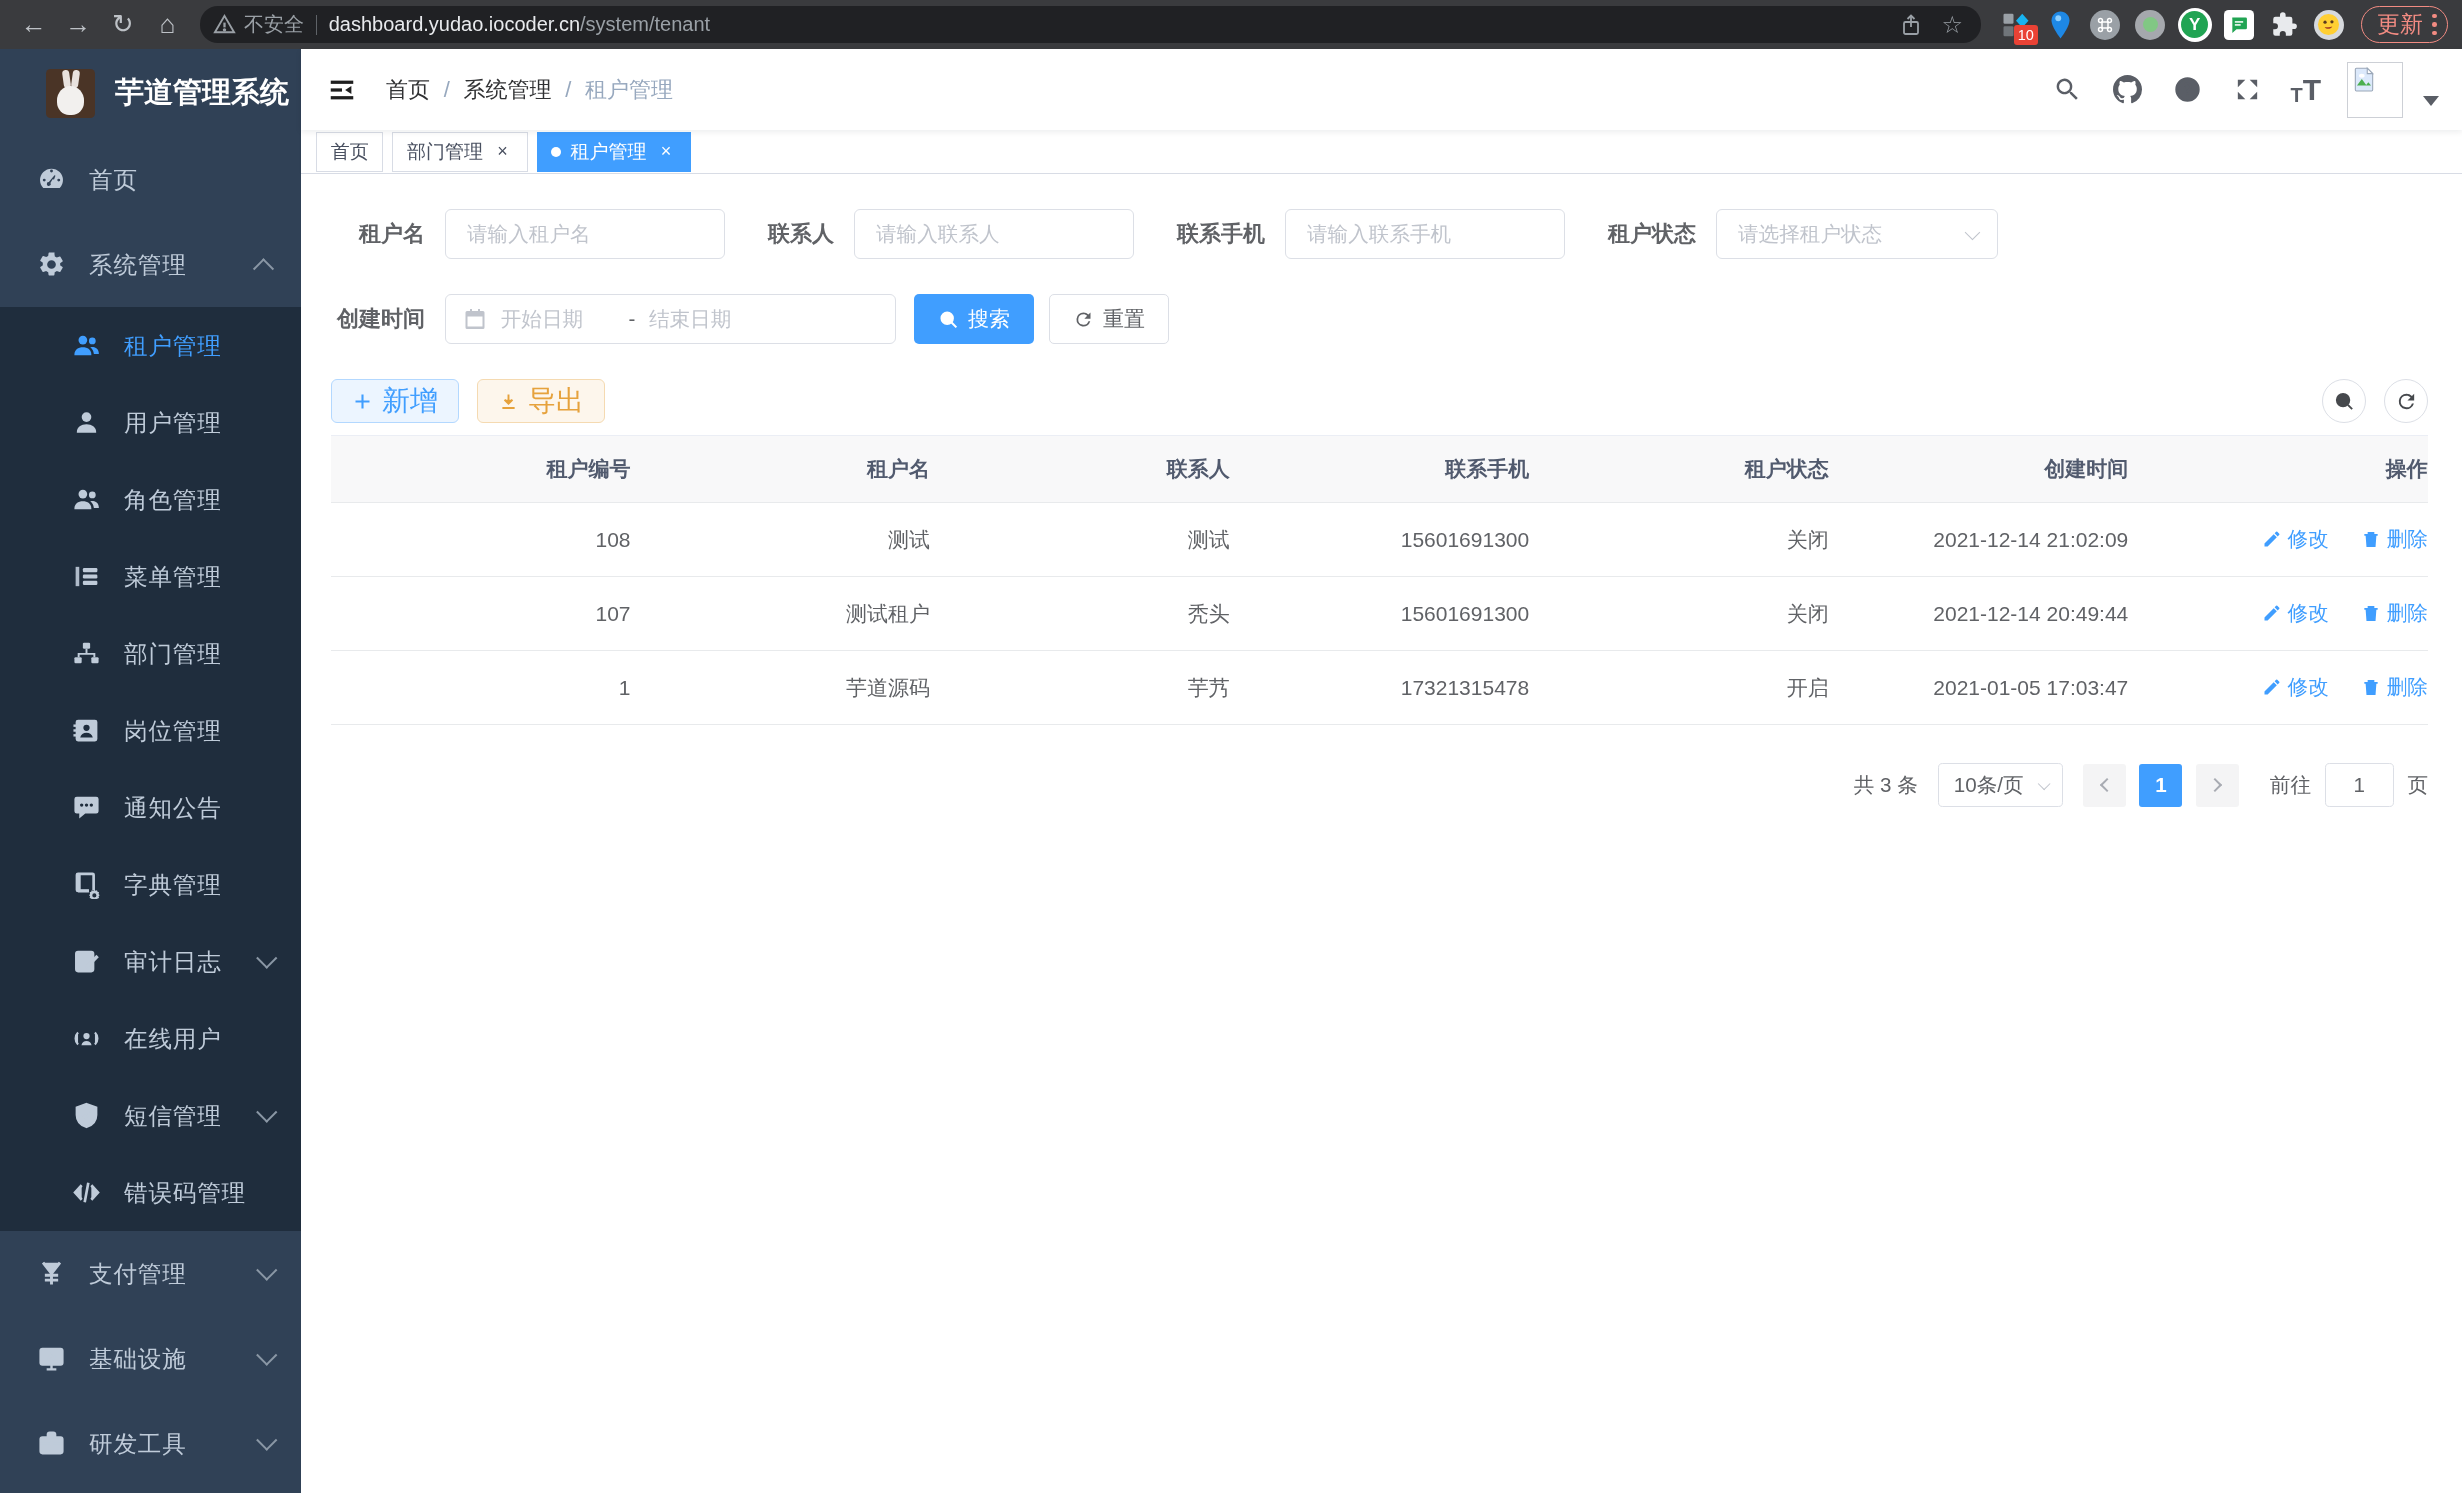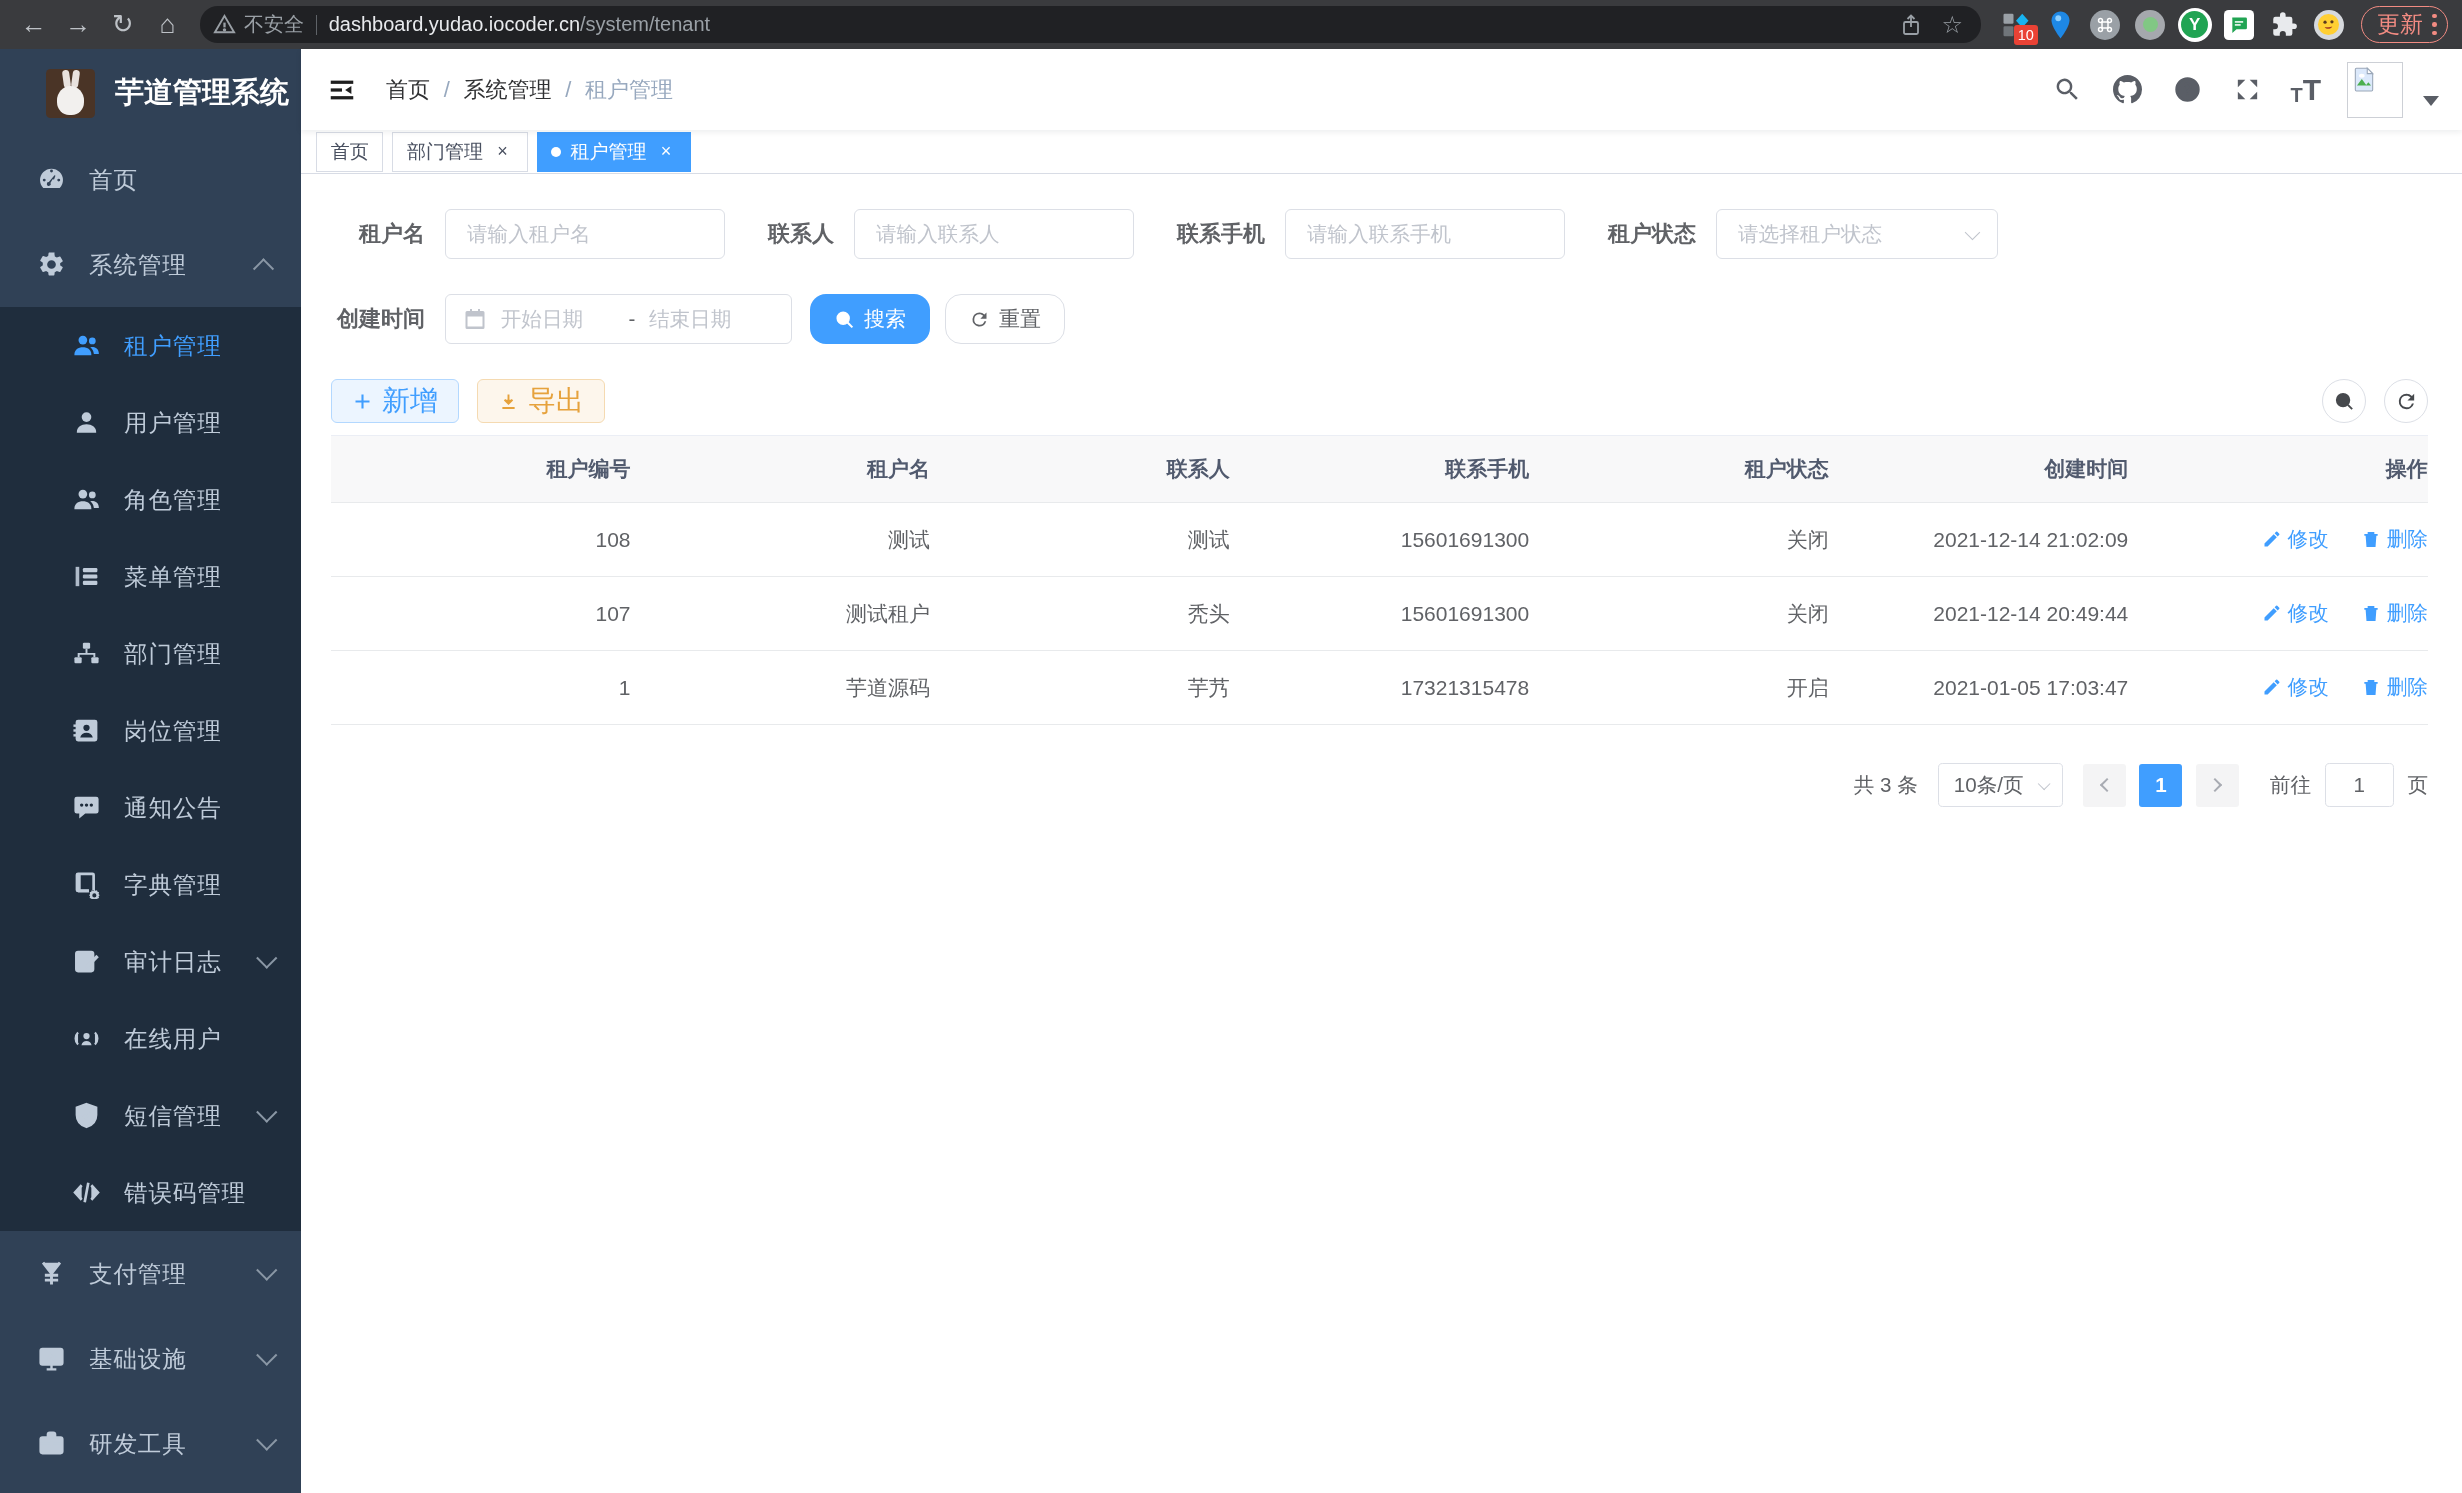--- a/index.html
+++ b/index.html
@@ -94,26 +94,26 @@
   .frow { display:flex; align-items:center; margin-bottom:35px; }
   .fitem { display:flex; align-items:center; margin-right:43px; }
   .flabel { font-size:22px; font-weight:bold; color:#606266; margin-right:20px; white-space:nowrap; }
   .flabel.w { width:94px; text-align:right; }
   .tinput { width:280px; height:50px; border:0.8px solid #dcdfe6; border-radius:6px; padding:0 21px;
     font-size:20.6px; color:#606266; font-family:inherit; }
   .tinput::placeholder { color:#c0c4cc; }
   .fselect { width:282px; height:50px; border:0.8px solid #dcdfe6; border-radius:6px; padding:0 21px;
     display:flex; align-items:center; color:#c0c4cc; font-size:20.6px; cursor:pointer; }
   .fselect .chev2 { margin-left:auto; width:10.7px; height:10.7px; border-right:1.9px solid #c0c4cc; border-bottom:1.9px solid #c0c4cc; transform:rotate(45deg) translateY(-3px); }
-  .drange { width:347px; height:50px; border:0.8px solid #dcdfe6; border-radius:6px; display:flex; align-items:center;
+  .drange { width:451px; height:50px; border:0.8px solid #dcdfe6; border-radius:6px; display:flex; align-items:center;
     padding:0 17px; gap:13.7px; color:#c0c4cc; font-size:20.6px; }
   .drange svg { width:24px; height:24px; fill:#c0c4cc; flex:0 0 auto; }
   .drange .dsep { color:#606266; }
   .dph { width:114px; }
-  .btn { height:50px; border-radius:16px; display:inline-flex; align-items:center; justify-content:center;
+  .btn { height:50px; border-radius:5px; display:inline-flex; align-items:center; justify-content:center;
     font-size:21px; cursor:pointer; border:0.8px solid transparent; gap:9px; padding:0 23px; }
   .btn svg { width:21px; height:21px; fill:currentColor; }
   .btn-primary { background:#409eff; color:#fff; margin-left:18px; }
   .btn-plain { background:#fff; border-color:#dcdfe6; color:#606266; margin-left:15px; }
   .toolbar { display:flex; align-items:center; margin-bottom:12px; }
   .btn-sm { height:44px; font-size:28px; padding:0 20px; border-radius:6px; }
   .btn-add { background:#ecf5ff; border:0.8px solid #b3d8ff; color:#409eff; }
   .btn-export { background:#fdf6ec; border:0.8px solid #f5dab1; color:#e6a23c; margin-left:18px; }
   .tb-right { margin-left:auto; display:flex; gap:18px; }
   .circ-btn { width:44px; height:44px; border-radius:50%; border:0.8px solid #dcdfe6; background:#fff;

